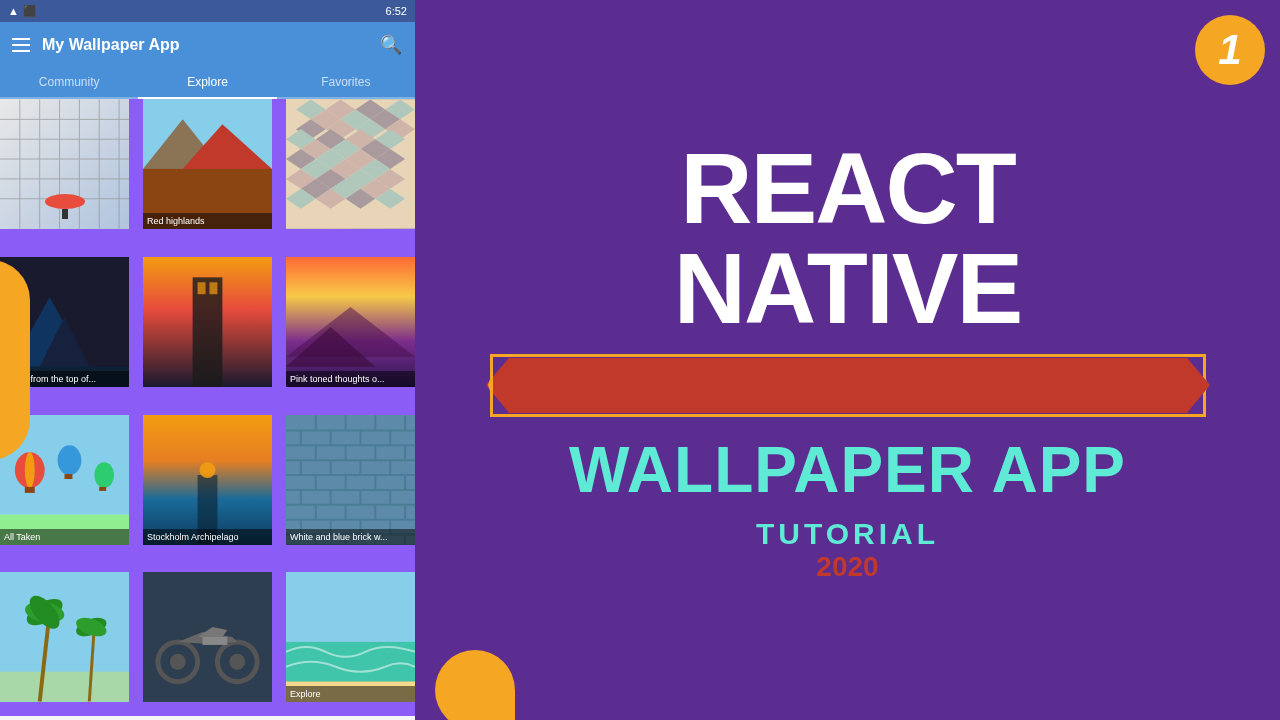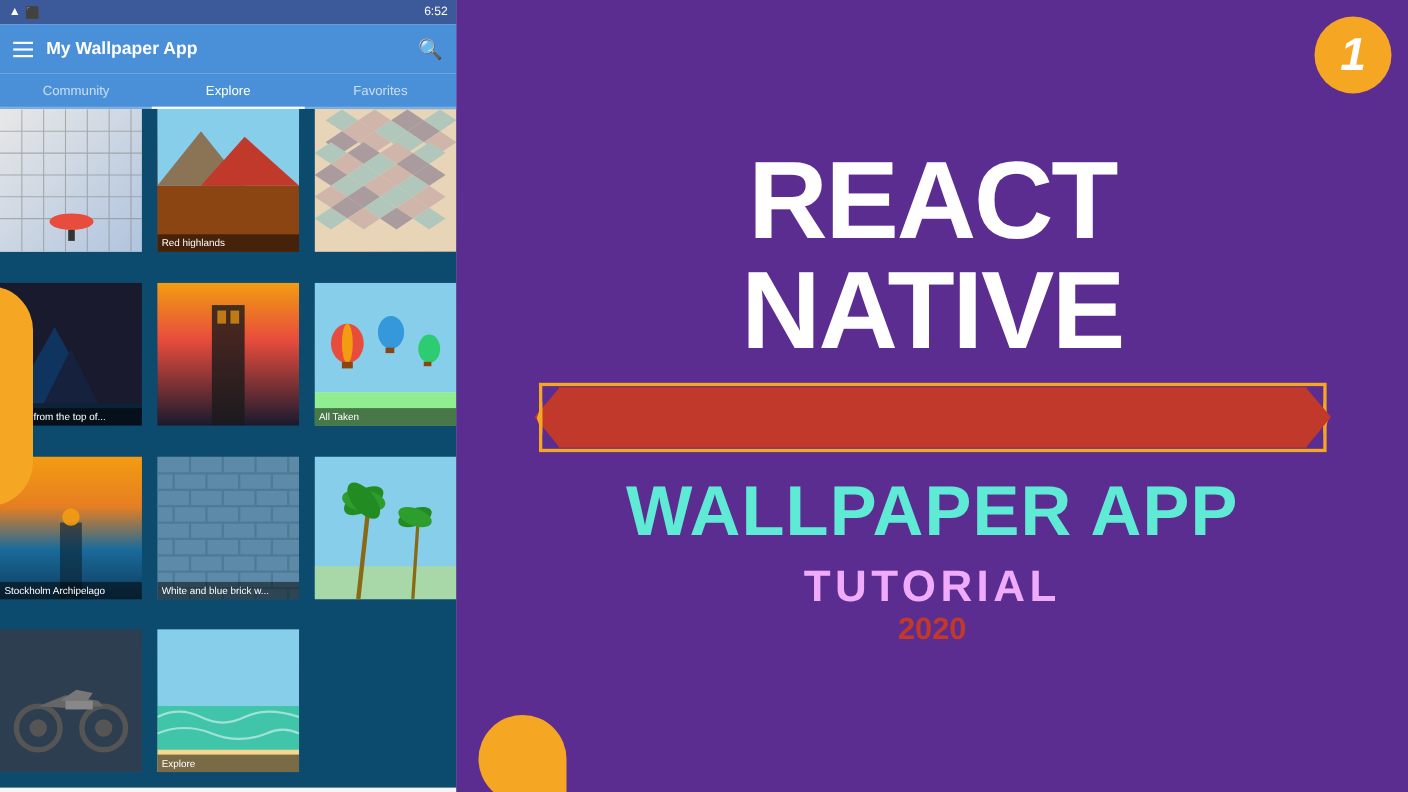--- a/index.html
+++ b/index.html
@@ -114,21 +114,21 @@
     .tab.active {
       color: white;
       border-bottom: 2px solid white;
     }
 
     
     .wallpaper-grid {
       display: grid;
       grid-template-columns: repeat(3, 1fr);
       gap: 14px;
-      background: #0c4a6e;
+      background: #8b5cf6;
       height: calc(720px - 22px - 45px - 36px);
       overflow: hidden;
     }
 
     .wallpaper-cell {
       position: relative;
       overflow: hidden;
       height: 130px;
     }
 
@@ -292,23 +292,23 @@
       font-size: 64px;
       font-weight: 900;
       color: #5eead4;
       text-transform: uppercase;
       letter-spacing: 1px;
       text-align: center;
       margin-bottom: 10px;
     }
 
     .tutorial-label {
-      font-size: 40px;
+      font-size: 30px;
       font-weight: 900;
-      color: #f0abfc;
+      color: #5eead4;
       text-transform: uppercase;
       letter-spacing: 4px;
       text-align: center;
     }
 
     .year-label {
       font-size: 28px;
       font-weight: 900;
       color: #c0392b;
       text-align: center;
@@ -462,20 +462,38 @@
               </linearGradient>
             </defs>
             <rect width="130" height="130" fill="url(#cityGrad)"></rect>
             <rect x="50" y="20" width="30" height="110" fill="#1a1a1a" opacity="0.8"></rect>
             <rect x="55" y="25" width="8" height="12" fill="#f39c12" opacity="0.7"></rect>
             <rect x="67" y="25" width="8" height="12" fill="#f39c12" opacity="0.7"></rect>
           </svg>
         </div>
       </div>
 
+      <div class="wallpaper-cell">
+        <div class="wallpaper-bg wp-sunset">
+          <svg width="130" height="130" viewBox="0 0 130 130">
+            <defs>
+              <linearGradient id="sunsetGrad" x1="0" y1="0" x2="0" y2="1">
+                <stop offset="0%" stop-color="#ff6b35"></stop>
+                <stop offset="30%" stop-color="#f7c948"></stop>
+                <stop offset="65%" stop-color="#7b2d8b"></stop>
+                <stop offset="100%" stop-color="#2c1654"></stop>
+              </linearGradient>
+            </defs>
+            <rect width="130" height="130" fill="url(#sunsetGrad)"></rect>
+            <polygon points="0,100 65,50 130,100" fill="#4a0e4e" opacity="0.5"></polygon>
+            <polygon points="0,110 45,70 90,110" fill="#3a0a3a" opacity="0.6"></polygon>
+          </svg>
+        </div>
+        <div class="wallpaper-label">Pink toned thoughts o...</div>
+      </div>
 
       <div class="wallpaper-cell">
         <div class="wallpaper-bg wp-hotair">
           <svg width="130" height="130" viewBox="0 0 130 130">
             <rect width="130" height="100" fill="#87CEEB"></rect>
             <rect y="100" width="130" height="30" fill="#90EE90"></rect>
 
             <ellipse cx="30" cy="55" rx="15" ry="18" fill="#e74c3c"></ellipse>
             <ellipse cx="30" cy="55" rx="5" ry="18" fill="#f39c12"></ellipse>
             <rect x="25" y="72" width="10" height="6" fill="#8B4513"></rect>

